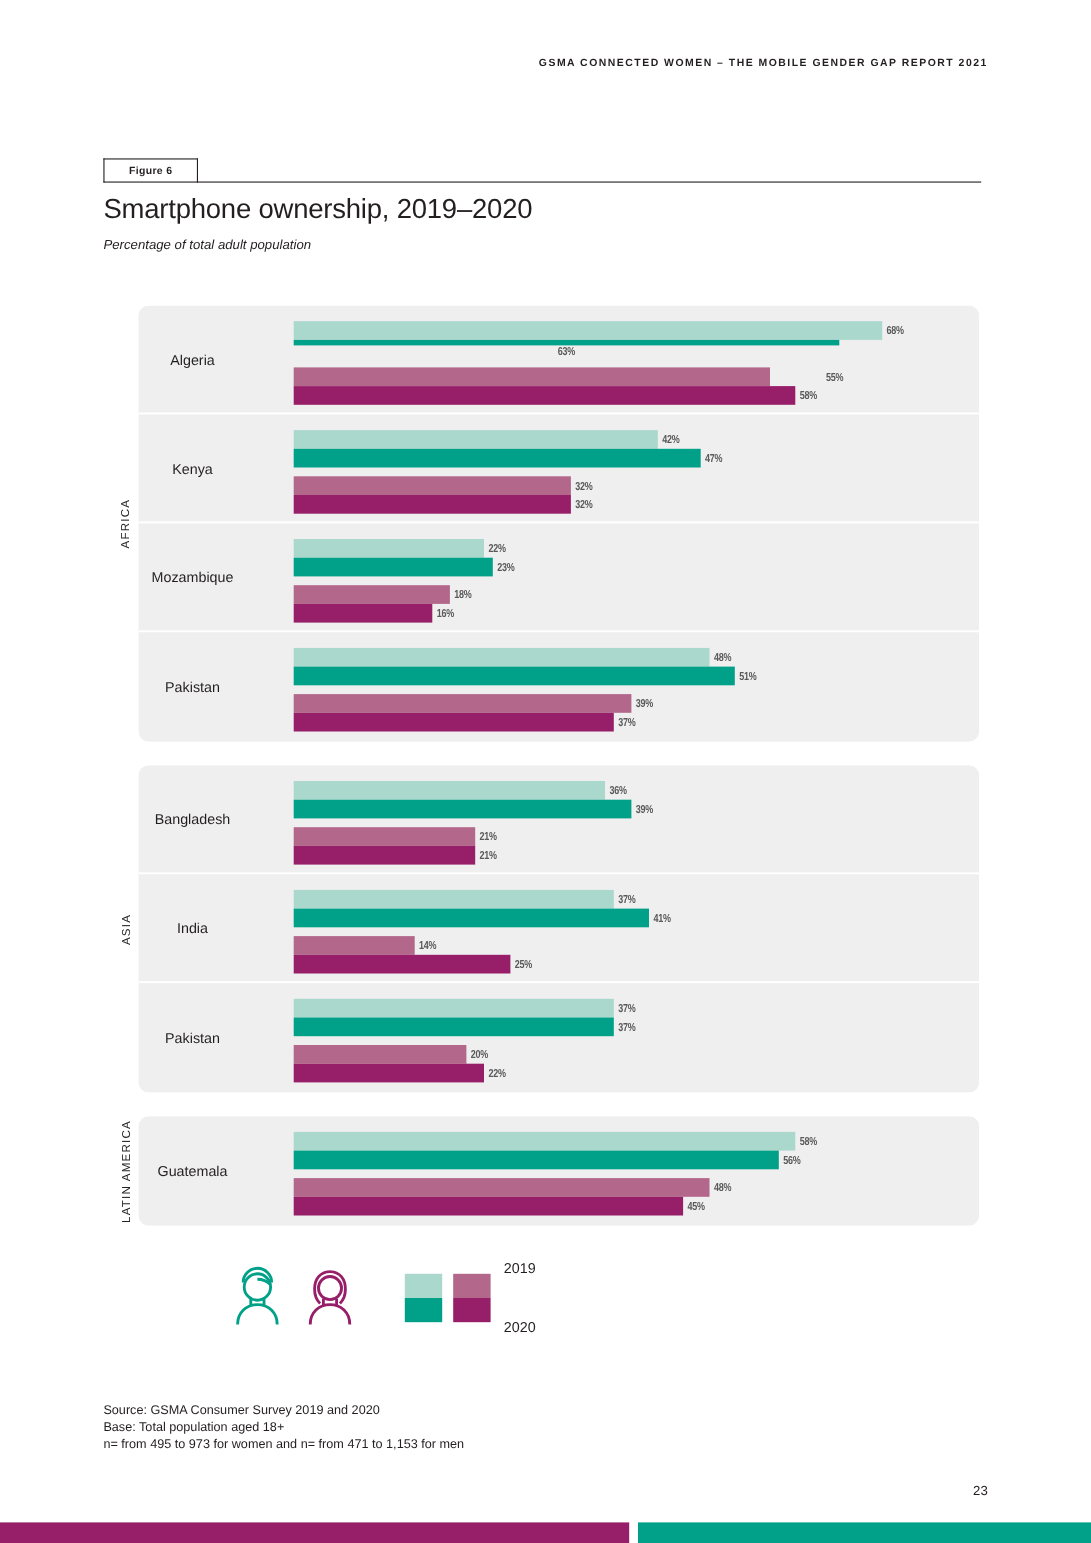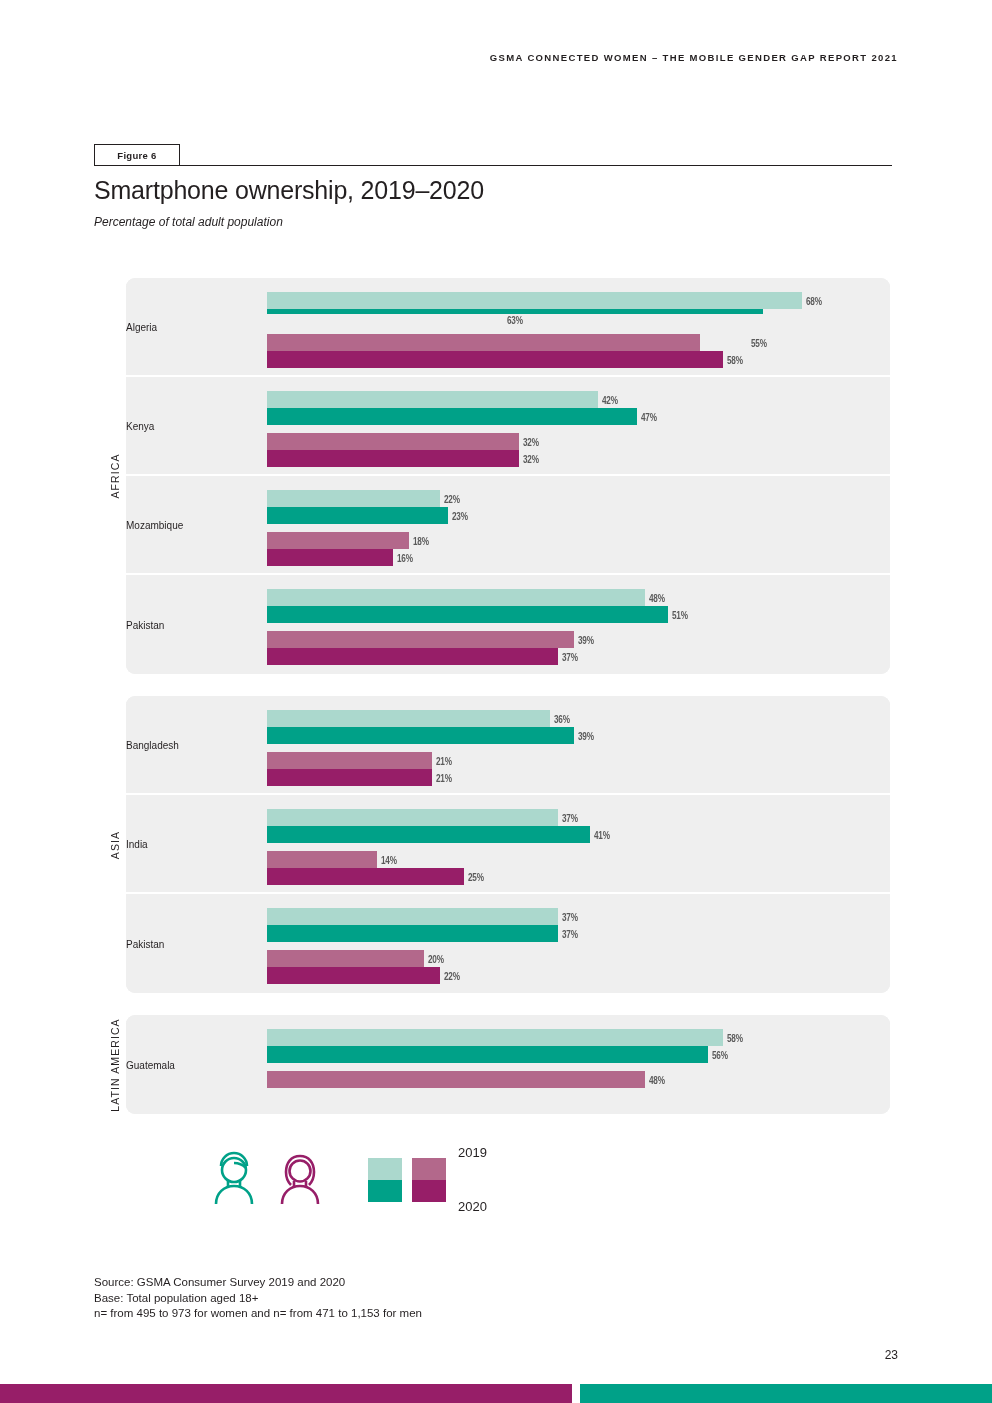--- a/index.html
+++ b/index.html
@@ -121,22 +121,22 @@
     border-bottom: 2px solid #ffffff;
   }
   .panel:last-child { border-bottom: none; }
 
   .country-name {
     position: absolute;
     left: 0;
     width: 98px;
     top: 50%;
     transform: translateY(-50%);
-    text-align: left;
-    font-size: 10px;
+    text-align: center;
+    font-size: 13px;
     color: #231f20;
     white-space: nowrap;
   }
 
   .bars {
     position: absolute;
     left: 105px;
     right: 0;
     top: 0;
     bottom: 0;
@@ -423,20 +423,24 @@
               <span class="bar c-m19" style="width: 456.46px;"></span>
               <span class="bar-val">58%</span>
             </div>
             <div class="bar-row" style="top: 31px;">
               <span class="bar c-m20" style="width: 440.72px;"></span>
               <span class="bar-val">56%</span>
             </div>
             <div class="bar-row" style="top: 56px;">
               <span class="bar c-f19" style="width: 377.76px;"></span>
               <span class="bar-val">48%</span>
+            </div>
+            <div class="bar-row" style="top: 73px;">
+              <span class="bar c-f20" style="width: 354.15px;"></span>
+              <span class="bar-val">45%</span>
             </div>
           </div>
         </div>
       </div>
     </div>
   </div>
 
 <div class="legend">
   <span class="legend-icon">
     <svg width="48" height="56" viewBox="0 0 48 56">

